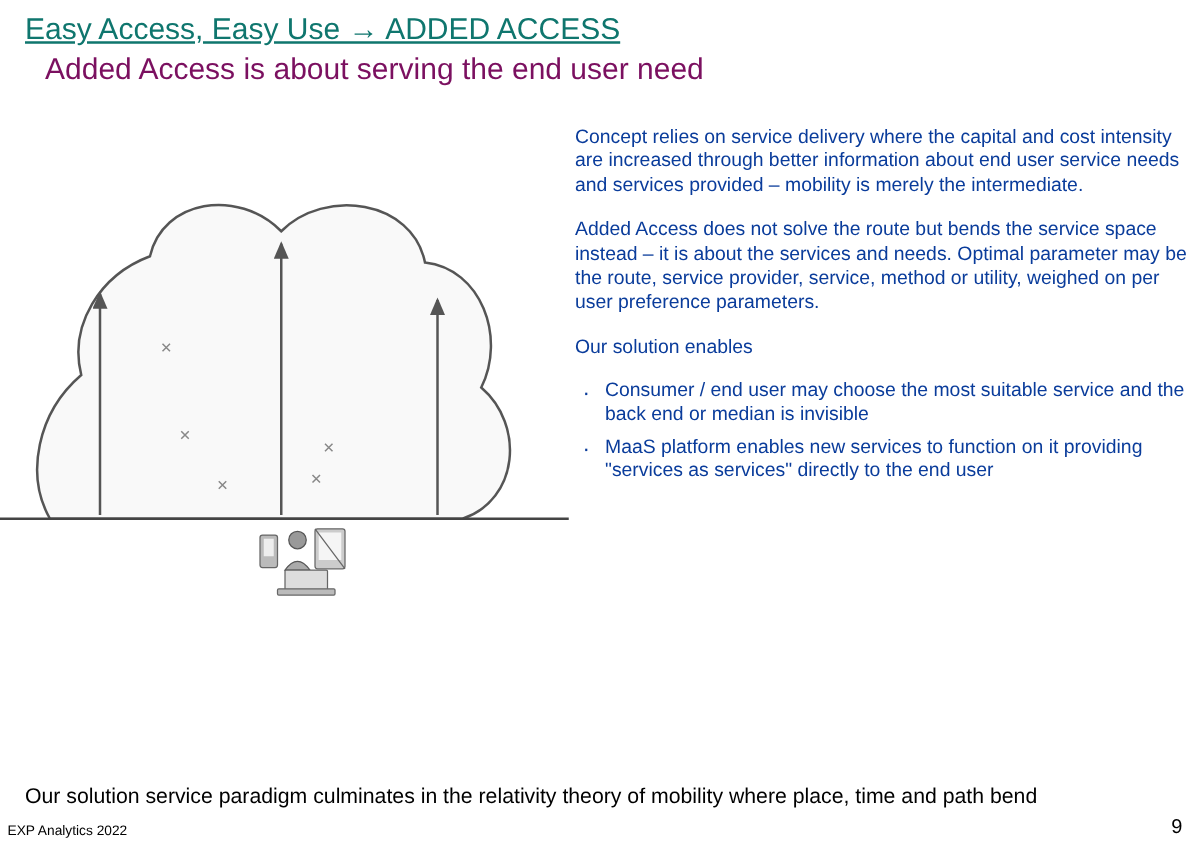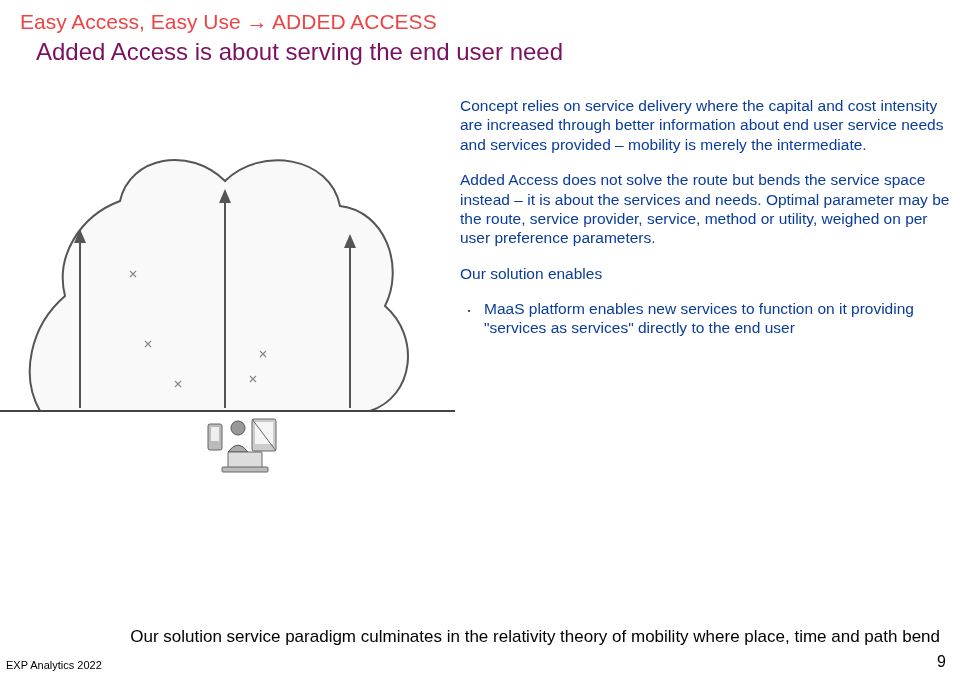--- a/index.html
+++ b/index.html
@@ -6,23 +6,24 @@
   body {
     width: 960px;
     height: 677px;
     font-family: Arial, Helvetica, sans-serif;
     background: #fff;
     color: #000;
     position: relative;
     overflow: hidden;
   }
   .title {
-    font-size: 21px;
-    color: #ef4444;
+    font-size: 24px;
+    color: #0f766e;
     padding: 10px 0 4px 20px;
+    text-decoration: underline;
   }
   .subtitle {
     font-size: 24px;
     color: #7b1060;
     padding: 0 0 0 36px;
   }
   .content {
     display: flex;
     margin-top: 30px;
   }
@@ -48,21 +49,21 @@
     position: absolute;
     left: -18px;
     top: 0;
     font-size: 18px;
   }
   .bottomline {
     position: absolute;
     left: 20px;
     right: 20px;
     bottom: 30px;
-    text-align: right;
+    text-align: left;
     font-size: 17px;
     color: #000;
   }
   .footer-left {
     position: absolute;
     left: 6px;
     bottom: 6px;
     font-size: 11px;
     color: #000;
   }
@@ -128,20 +129,21 @@
         <rect x="222" y="371" width="46" height="5" rx="1" fill="#bbb" stroke="#666"></rect>
       </g>
     </svg>
   </div>
 
   <div class="textcol">
     <p>Concept relies on service delivery where the capital and cost intensity are increased through better information about end user service needs and services provided – mobility is merely the intermediate.</p>
     <p>Added Access does not solve the route but bends the service space instead – it is about the services and needs. Optimal parameter may be the route, service provider, service, method or utility, weighed on per user preference parameters.</p>
     <p>Our solution enables</p>
     <ul class="bullets">
+      <li>Consumer / end user may choose the most suitable service and the back end or median is invisible</li>
       <li>MaaS platform enables new services to function on it providing "services as services" directly to the end user</li>
     </ul>
   </div>
 </div>
 
 <div class="bottomline">Our solution service paradigm culminates in the relativity theory of mobility where place, time and path bend</div>
 <div class="footer-left">EXP Analytics 2022</div>
 <div class="footer-right">9</div>
 
 </body></html>

